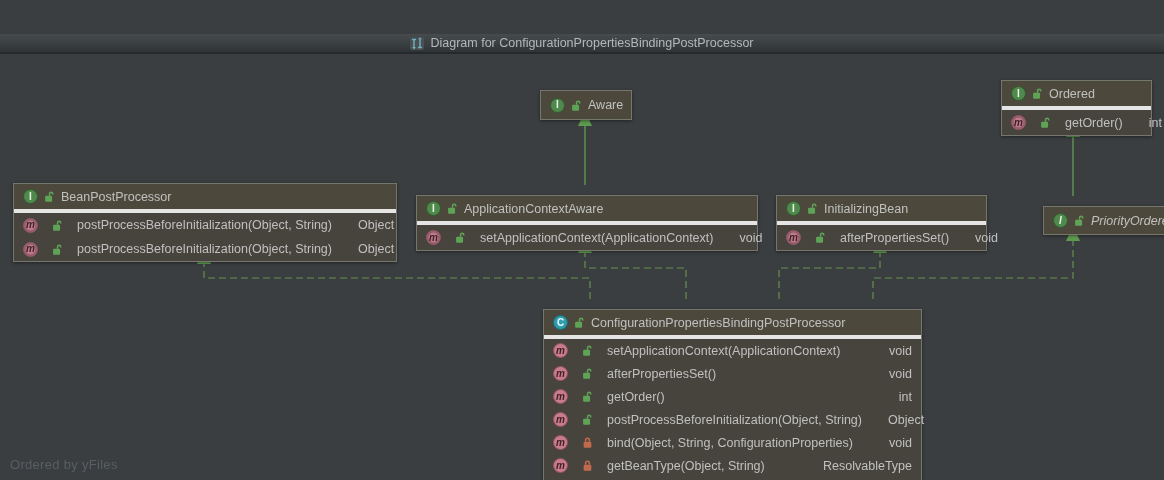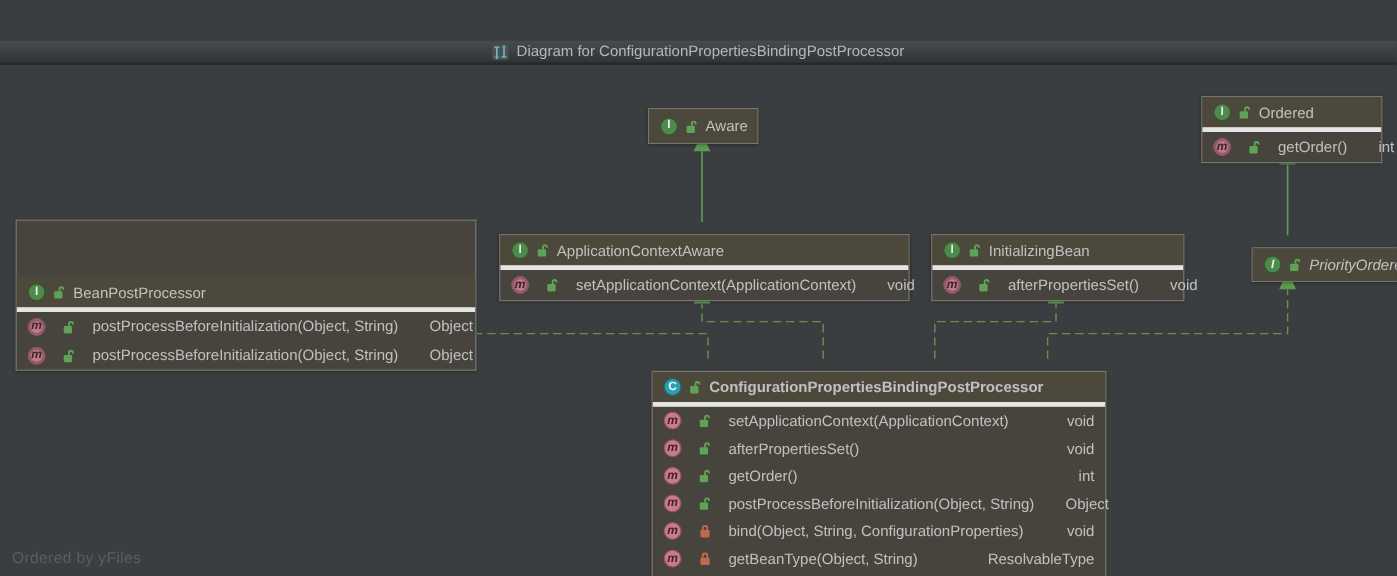--- a/index.html
+++ b/index.html
@@ -52,25 +52,25 @@
   .ci.interface::after{content:"I";}
   .ci.cls{background:#2f9dab;color:#e8fbff;border:1px solid #1d6a75;box-sizing:border-box;}
   .ci.cls::after{content:"C";}
   .ci.method{background:#c97b8a;color:#40222a;border:1px solid #91525f;box-sizing:border-box;font-style:italic;}
   .ci.method::after{content:"m";}
   .ci.method.abstract{background:#bd7a8a;box-shadow:inset 0 0 0 1.5px rgba(60,35,42,.35);}
   .lock{width:11px;height:13px;flex:0 0 auto;}
   
   .n-aware   {left:540px;top:70px;width:90px;}   .n-aware  .nhead{height:28px;border-bottom:none;text-align:center;}
   .n-ordered {left:1001px;top:60px;width:149px;} .n-ordered .nhead{height:25px;} .n-ordered .row{height:25px;}
-  .n-bpp     {left:13px;top:163px;width:382px;}  .n-bpp .nhead{height:25px;margin-top:47px;}     .n-bpp .row{height:24px;}
+  .n-bpp     {left:13px;top:163px;width:382px;}  .n-bpp .nhead{height:25px;}     .n-bpp .row{height:24px;}
   .n-aca     {left:416px;top:175px;width:340px;} .n-aca .nhead{height:25px;text-align:right;}     .n-aca .row{height:25px;}
   .n-ib      {left:776px;top:175px;width:209px;} .n-ib .nhead{height:25px;}      .n-ib .row{height:25px;}
   .n-po      {left:1043px;top:186px;width:140px;font-style:italic;}.n-po .nhead{height:27px;border-bottom:none;}
-  .n-main    {left:543px;top:289px;width:377px;} .n-main .nhead{height:25px;font-weight:bold;}    .n-main .row{height:23px;}
+  .n-main    {left:543px;top:289px;width:377px;} .n-main .nhead{height:25px;}    .n-main .row{height:23px;}
   
 </style>
 </head>
 <body>
 
 <svg width="0" height="0" style="position:absolute" aria-hidden="true">
   <defs>
     <symbol id="lock-open" viewBox="0 0 12 14">
       <path d="M5.2 6.2 V4.2 a2.6 2.6 0 0 1 5.2 0 v0.6 h-1.7 v-0.6 a0.9 0.9 0 0 0 -1.8 0 v2" fill="#5fa356"></path>
       <rect x="1.2" y="6.2" width="7.6" height="6.6" rx="1.2" fill="#5fa356"></rect>

